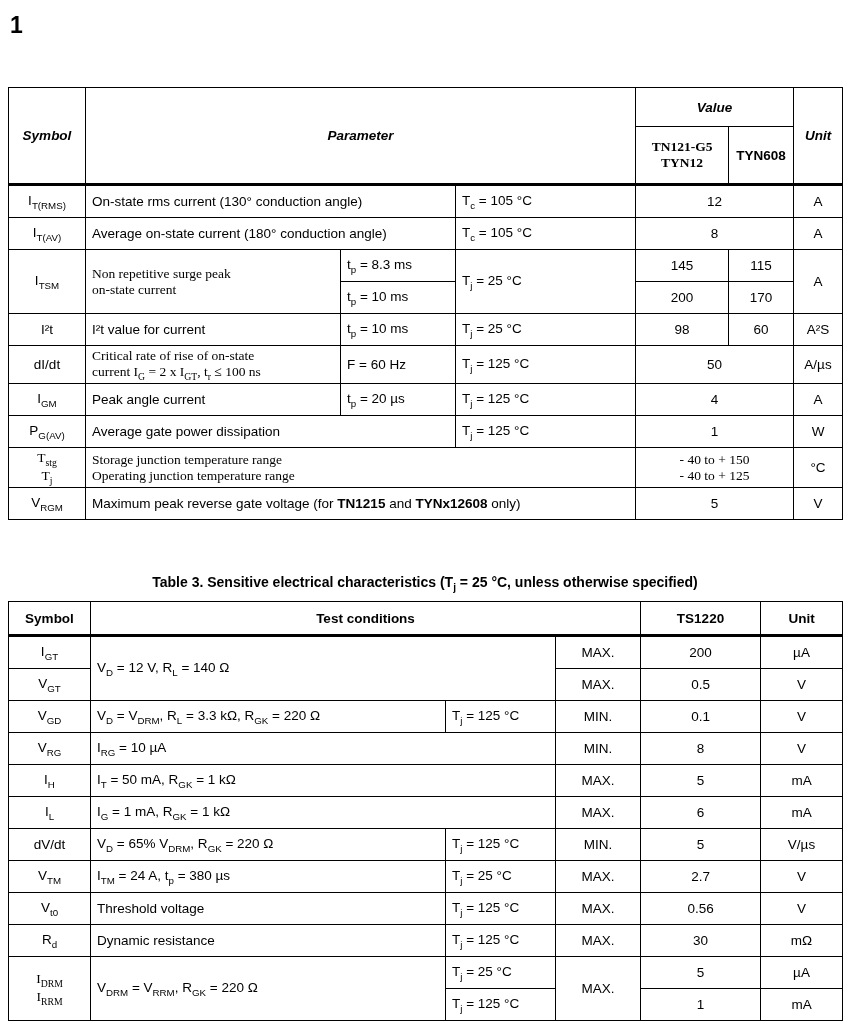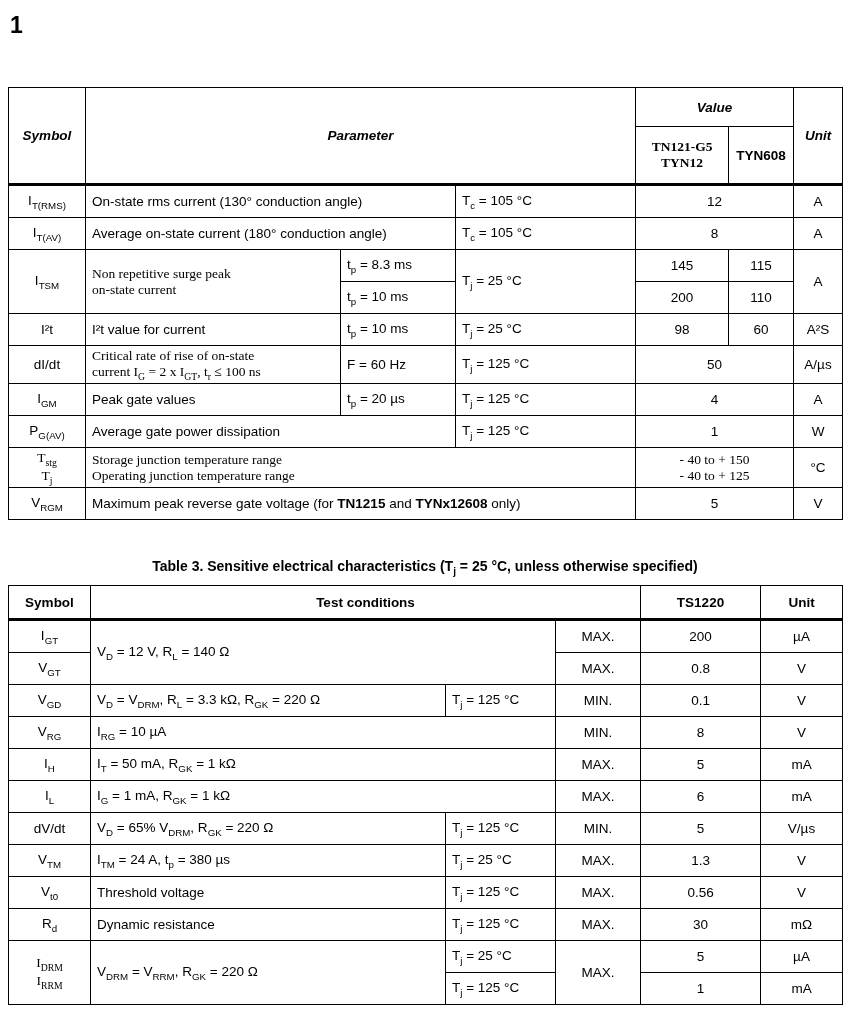--- a/index.html
+++ b/index.html
@@ -18,21 +18,21 @@
   .tbl td { height:27px; }
   .tbl tbody tr:first-child td { border-top:3px solid #000; }
 
   .l { text-align:left !important; }
   .p { white-space:pre-line;font-family:Liberation Serif, serif; }
   sub { font-size:0.72em; line-height:1; }
 
   #t2 thead tr:first-child th { height:34px;font-style:italic; }
   #t2 thead tr:last-child  th { height:52px; }
   #t3 thead th { height:28px; }
-  .gap-top { margin-top:38px; }
+  .gap-top { margin-top:54px; }
 </style>
 </head>
 <body>
 
 <div class="page">
 
   <div class="section-heading">
     <div class="section-number">1</div>
   </div>
 
@@ -81,21 +81,21 @@
 on-state current</td>
         <td class="l">t<sub>p</sub> = 8.3 ms</td>
         <td rowspan="2" class="l">T<sub>j</sub> = 25 °C</td>
         <td>145</td>
         <td>115</td>
         <td rowspan="2">A</td>
       </tr>
       <tr>
         <td class="l">t<sub>p</sub> = 10 ms</td>
         <td>200</td>
-        <td>110</td>
+        <td>170</td>
       </tr>
       <tr>
         <td>I²t</td>
         <td class="l">I²t value for current</td>
         <td class="l">t<sub>p</sub> = 10 ms</td>
         <td class="l">T<sub>j</sub> = 25 °C</td>
         <td>98</td>
         <td>60</td>
         <td>A²S</td>
       </tr>
@@ -103,21 +103,21 @@
         <td>dI/dt</td>
         <td class="l p">Critical rate of rise of on-state
 current I<sub>G</sub> = 2 x I<sub>GT</sub>, t<sub>r</sub> ≤ 100 ns</td>
         <td class="l">F = 60 Hz</td>
         <td class="l">T<sub>j</sub> = 125 °C</td>
         <td colspan="2">50</td>
         <td>A/µs</td>
       </tr>
       <tr>
         <td>I<sub>GM</sub></td>
-        <td class="l">Peak gate values</td>
+        <td class="l">Peak angle current</td>
         <td class="l">t<sub>p</sub> = 20 µs</td>
         <td class="l">T<sub>j</sub> = 125 °C</td>
         <td colspan="2">4</td>
         <td>A</td>
       </tr>
       <tr>
         <td>P<sub>G(AV)</sub></td>
         <td colspan="2" class="l">Average gate power dissipation</td>
         <td class="l">T<sub>j</sub> = 125 °C</td>
         <td colspan="2">1</td>
@@ -164,21 +164,21 @@
       <tr>
         <td>I<sub>GT</sub></td>
         <td rowspan="2" colspan="2" class="l">V<sub>D</sub> = 12 V, R<sub>L</sub> = 140 Ω</td>
         <td>MAX.</td>
         <td>200</td>
         <td>µA</td>
       </tr>
       <tr>
         <td>V<sub>GT</sub></td>
         <td>MAX.</td>
-        <td>0.8</td>
+        <td>0.5</td>
         <td>V</td>
       </tr>
       <tr>
         <td>V<sub>GD</sub></td>
         <td class="l">V<sub>D</sub> = V<sub>DRM</sub>, R<sub>L</sub> = 3.3 kΩ, R<sub>GK</sub> = 220 Ω</td>
         <td class="l">T<sub>j</sub> = 125 °C</td>
         <td>MIN.</td>
         <td>0.1</td>
         <td>V</td>
       </tr>
@@ -209,21 +209,21 @@
         <td class="l">T<sub>j</sub> = 125 °C</td>
         <td>MIN.</td>
         <td>5</td>
         <td>V/µs</td>
       </tr>
       <tr>
         <td>V<sub>TM</sub></td>
         <td class="l">I<sub>TM</sub> = 24 A, t<sub>p</sub> = 380 µs</td>
         <td class="l">T<sub>j</sub> = 25 °C</td>
         <td>MAX.</td>
-        <td>1.3</td>
+        <td>2.7</td>
         <td>V</td>
       </tr>
       <tr>
         <td>V<sub>t0</sub></td>
         <td class="l">Threshold voltage</td>
         <td class="l">T<sub>j</sub> = 125 °C</td>
         <td>MAX.</td>
         <td>0.56</td>
         <td>V</td>
       </tr>

